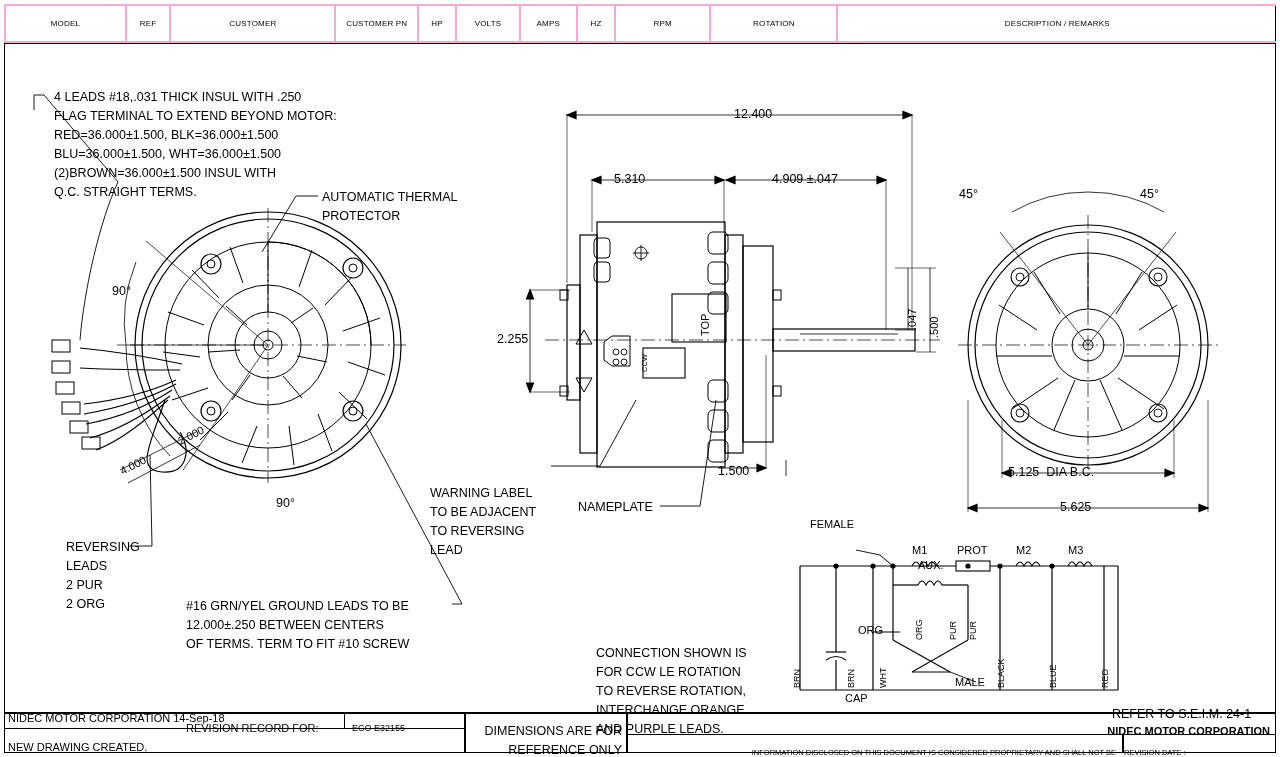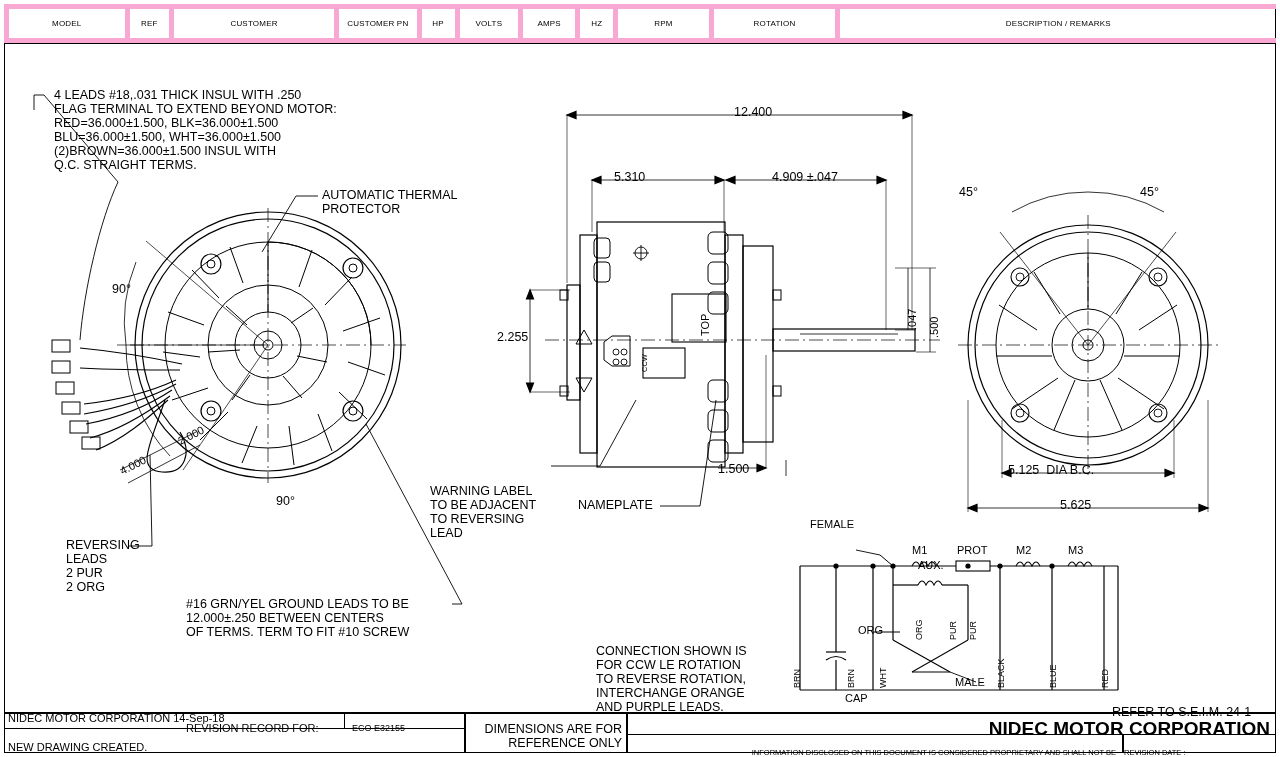--- a/index.html
+++ b/index.html
@@ -18,37 +18,37 @@
     border:1.5px solid #000;
   }
 
   
   .hdr {
     position:absolute; left:4px; top:4px; width:1272px; height:40px;
     border-bottom:1.5px solid #000;
   }
   .hdr table { width:100%; height:100%; border-collapse:collapse; }
   .hdr th, .hdr td {
-    border:5px solid #f9a8d4;
+    border:2px solid #f9a8d4;
     text-align:center;
     vertical-align:middle;
     padding:0;
   }
   .hdr th { font-size:8px; font-weight:normal; height:13px; letter-spacing:.2px; }
   .hdr td { font-size:13px; height:25px; }
   .hdr td.model { font-size:13.5px; }
   .hdr td.cust { font-size:13.5px; }
   .hdr .desccol { border-right:none; }
 
   
-  .t { position:absolute; font-size:12.5px; line-height:14px; white-space:pre; }
+  .t { position:absolute; font-size:12.5px; line-height:19px; white-space:pre; }
   .t.sm { font-size:11px; line-height:13px; }
   .t.xs { font-size:9px; line-height:11px; }
   .t.tiny { font-size:7.5px; line-height:9px; }
-  .t.big { font-size:19px;padding-left:43px; }
+  .t.big { font-size:11px;padding-left:43px; }
   .t.c { text-align:right; }
 
   .rot90 { transform:rotate(-90deg); transform-origin:0 0; }
 
   
   .footer { position:absolute; left:4px; bottom:4px; width:1272px; height:41px; }
   .fline { position:absolute; background:#000; }
 
   
   svg.overlay { position:absolute; left:0; top:0; width:1280px; height:757px; pointer-events:none; }

